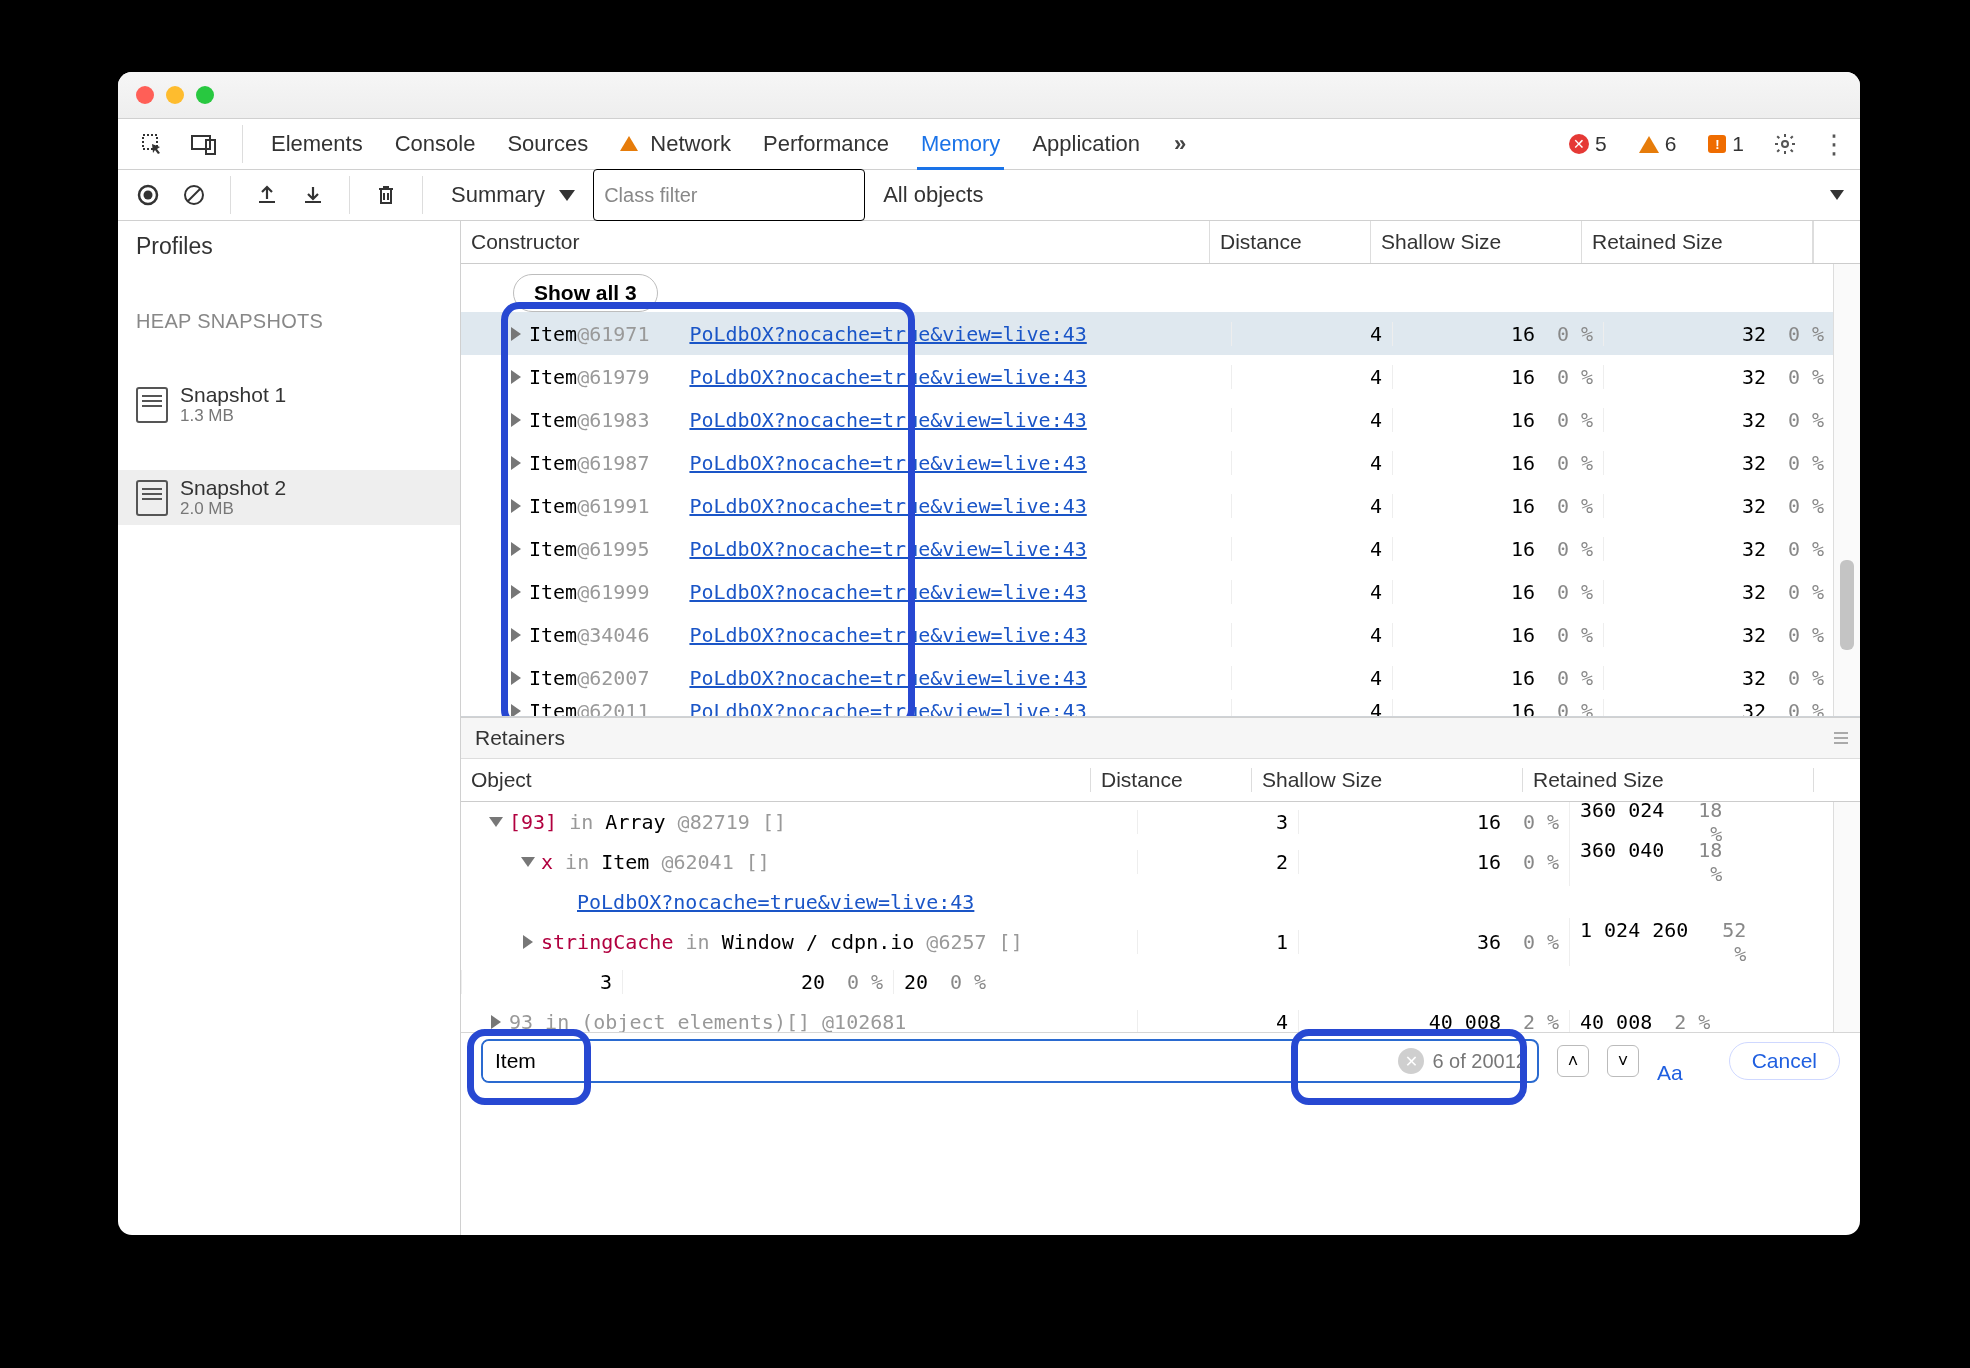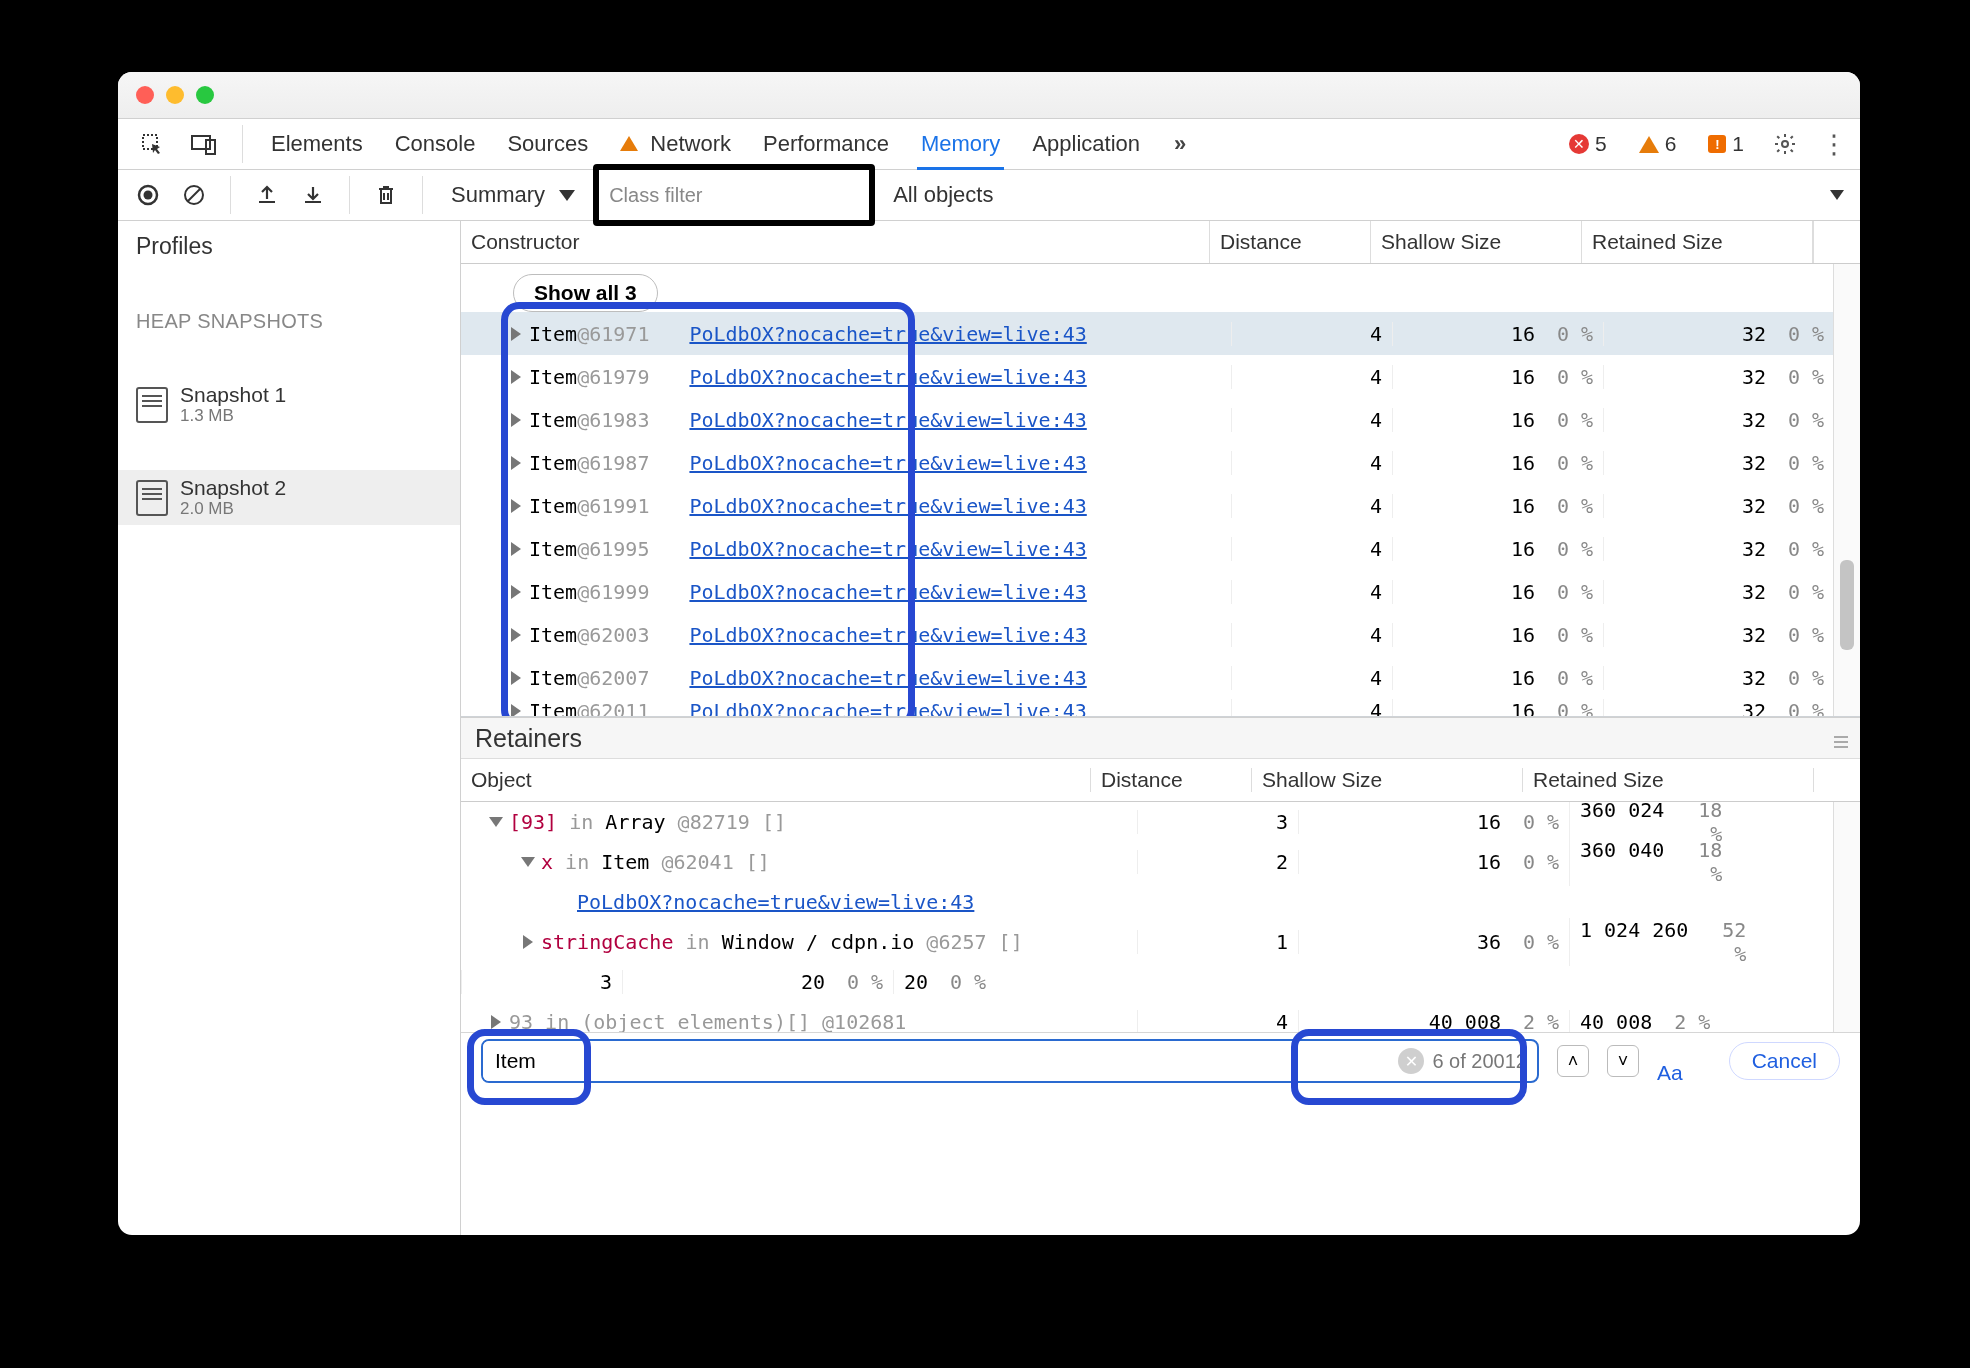--- a/index.html
+++ b/index.html
@@ -68,21 +68,21 @@
     padding: 0 16px;
     gap: 18px;
     font-size:22px;
     color:#333;
   }
   .toolbar2 .sep { width:1px; align-self:stretch; background:#ddd; margin:6px 4px;}
   .toolbar2 .ibtn { width:28px;height:28px;display:inline-flex;align-items:center;justify-content:center;}
   .summary-select{ display:flex; align-items:center; gap:14px; margin-left:6px;}
   .summary-select .tri-down{ width:0;height:0;border-left:8px solid transparent;border-right:8px solid transparent;border-top:11px solid #333;}
   .class-filter{
-    border:6px solid #000000; border-radius:4px; height:32px; width:250px; padding:9px 10px;
+    border:1px solid #000000; border-radius:4px; height:32px; width:250px; padding:9px 10px;
     font-size:20px; color:#333; background:#fff;
   }
   .class-filter::placeholder{color:#888;}
   .tb-spacer{flex:1;}
   .small-tri-down{ width:0;height:0;border-left:7px solid transparent;border-right:7px solid transparent;border-top:10px solid #333;}
 
   
   .body {
     flex:1; display:flex; min-height:0;
   }
@@ -167,21 +167,21 @@
   }
 
   
   .hl{
     position:absolute;border:7px solid #2748d2;border-radius:18px;pointer-events:none;
   }
 
   
   .retainers-hdr{
     height:40px; border-top:1px solid #d0d0d0; border-bottom:1px solid #ddd;
-    display:flex;align-items:center; padding:0 14px; font-size:25px; color:#333;
+    display:flex;align-items:center; padding:0 14px; font-size:21px; color:#333;
     background:#f6f6f6;
     position:relative;
   }
   .retainers-hdr .menu-square{position:absolute;right:10px;top:10px;color:#999;}
 
   .colhdr2 {
     display:flex; align-items:center; height:42px;
     border-bottom:1px solid #ccc;
     font-size:21px; color:#333;
   }
@@ -507,21 +507,21 @@
                   <span data-name="cell-retained">32</span>
                   <span class="pct">0 %</span>
                 </div>
               </div>
               <div class="row" data-name="constructor-row">
                 <div class="cell ctor-col">
                   <span class="indent" style="width:40px;"></span>
                   <span class="tri-disclose" data-name="disclosure-icon"></span>
                   <span style="width:8px;"></span>
                   <span class="mono" data-name="item-name">Item </span>
-                  <span class="obj-id mono" data-name="object-id">@62003</span>
+                  <span class="obj-id mono" data-name="object-id">@34046</span>
                   <span style="width:40px;"></span>
                   <span class="link" data-name="source-link">PoLdbOX?nocache=true&amp;view=live:43</span>
                 </div>
                 <div class="cell dist-col" data-name="cell-distance">4</div>
                 <div class="cell shal-col">
                   <span data-name="cell-shallow">16</span>
                   <span class="pct">0 %</span>
                 </div>
                 <div class="cell ret-col">
                   <span data-name="cell-retained">32</span>

